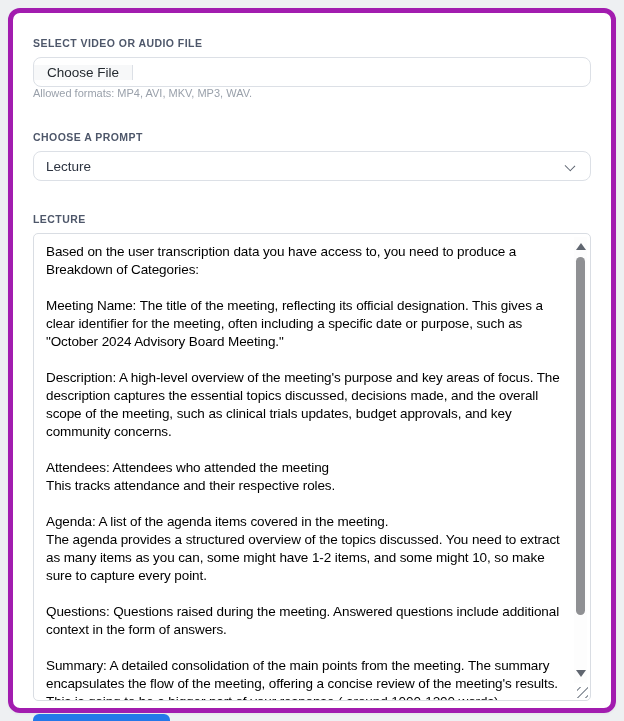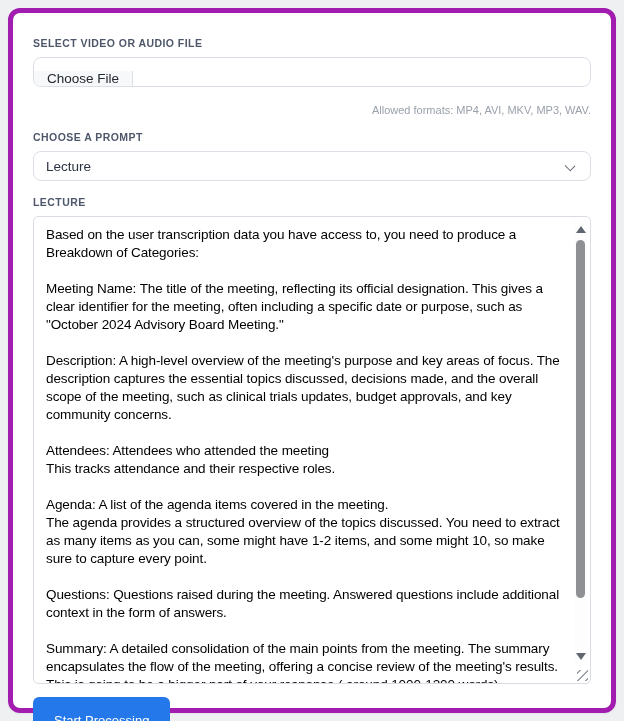--- a/index.html
+++ b/index.html
@@ -21,21 +21,21 @@
   .field-label {
     display: block;
     font-size: 10.5px; font-weight: bold;
     letter-spacing: 0.45px;
     color: #4e576a;
     margin-bottom: 8px;
     text-transform: uppercase;
   }
   
   .file-input {
-    display: flex; align-items: flex-end;
+    display: flex; align-items: center;
     height: 30px; width: 100%;
     border: 1px solid #dce0e6;
     border-radius: 8px;
     background: #ffffff;
     overflow: hidden;
     cursor: pointer;
   }
   .choose-btn {
     display: flex; align-items: center;
     padding: 0 13px;
@@ -43,25 +43,25 @@
     border-right: 1px solid #dce0e6;
     font-size: 13.5px; color: #23292f;
     white-space: nowrap;
   }
   .file-status {
     display: flex; align-items: center;
     padding: 0 12px;
     font-size: 13.5px; color: #2c3340;
   }
   .helper {
-    margin-top: 17px;
-    font-size: 11px; color: #9aa1ab; text-align: right;
+    margin-top: 0;
+    font-size: 11px; color: #9aa1ab;
   }
   
-  .group-gap { margin-top: 15px; }
+  .group-gap { margin-top: 32px; }
   .select {
     position: relative;
     display: flex; align-items: center;
     height: 30px; width: 100%;
     border: 1px solid #dce0e6;
     border-radius: 8px;
     background: #ffffff;
     padding: 0 12px;
     font-size: 13.5px; color: #2c3340;
     cursor: pointer;

